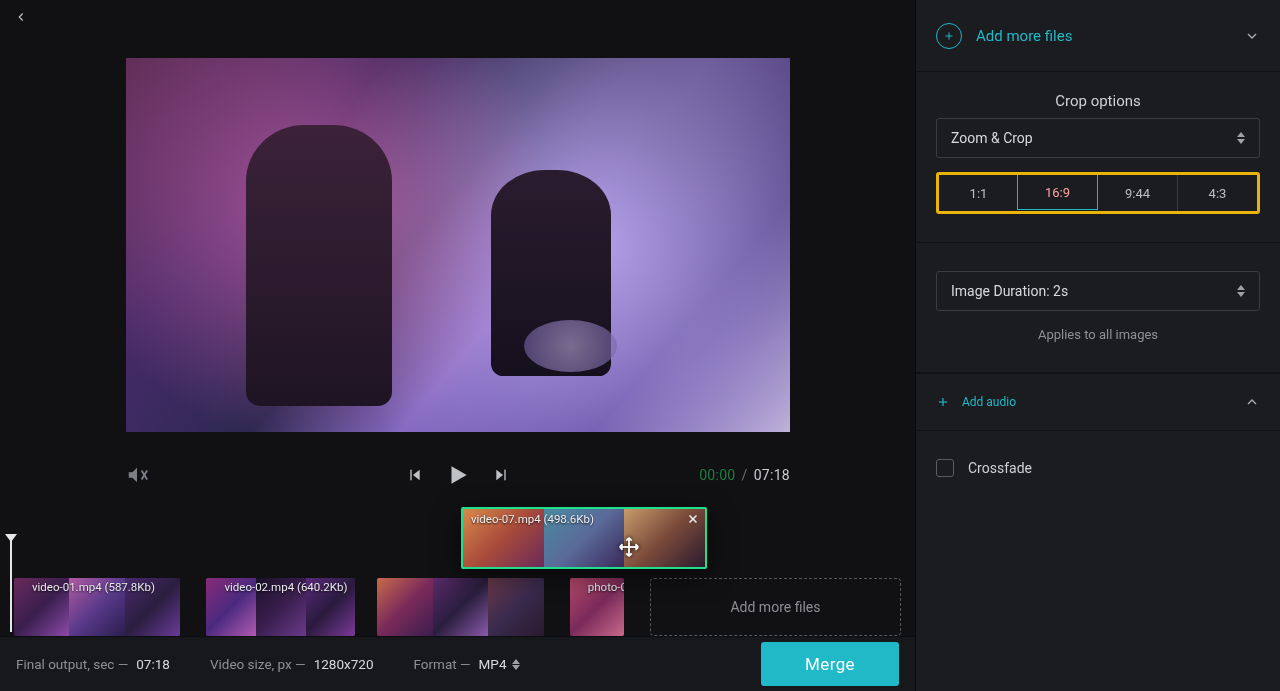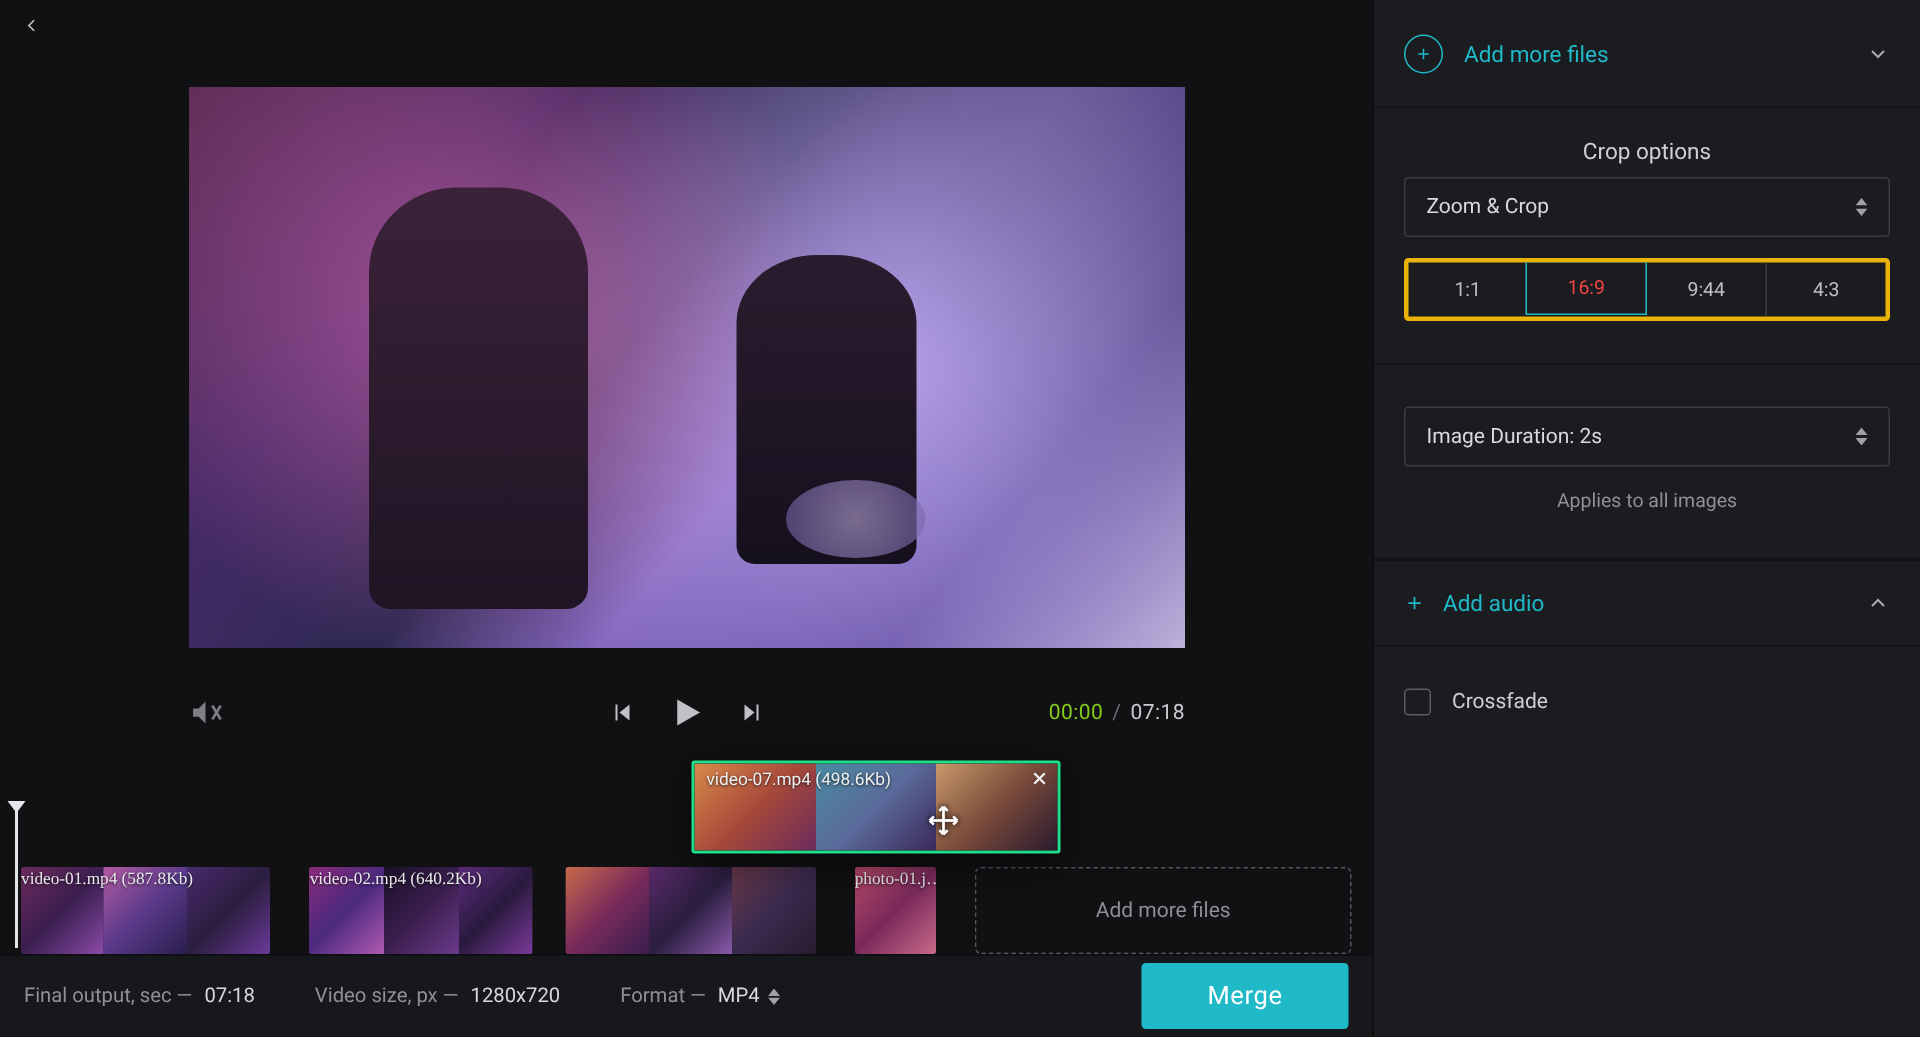--- a/index.html
+++ b/index.html
@@ -25,34 +25,34 @@
   .preview .silA { position:absolute; left:18%; top:18%; width:22%; height:75%; background: linear-gradient(180deg,#3b2238,#1e1424); border-radius: 40% 40% 10% 10% / 20% 20% 5% 5%; filter: blur(.3px); }
   .preview .silB { position:absolute; left:55%; top:30%; width:18%; height:55%; background: linear-gradient(180deg,#2a1c2e,#15101e); border-radius: 45% 45% 10% 10% / 22% 22% 6% 6%; }
   .preview .drum { position:absolute; left:60%; top:70%; width:14%; height:14%; background: radial-gradient(circle,#b9a7d8,#6d5aa2); border-radius:50%; opacity:.6; }
 
   .controls { width: 664px; height: 46px; display: flex; align-items: center; margin-top: 20px; position: relative; }
   .mute { color: #7d7f85; cursor: pointer; }
   .transport { position: absolute; left: 50%; transform: translateX(-50%); display: flex; align-items: center; gap: 22px; color: #bfc1c5; }
   .transport .play svg { width: 26px; height: 26px; }
   .transport .skip svg { width: 16px; height: 16px; }
   .timecode { margin-left: auto; font-size: 14px; letter-spacing: .3px; color: #8e9095; }
-  .timecode .cur { color: #84cc16; margin-top: 12px; }
+  .timecode .cur { color: #15803d; margin-top: 12px; }
   .timecode .sep { margin: 0 6px; color: #6b6d72; }
   .timecode .tot { color: #c9cbce; }
 
   
   .timeline-wrap { position: absolute; left: 0; right: 0; bottom: 55px; }
   .timeline { position: relative; height: 86px; display: flex; align-items: flex-end; padding: 0 14px; gap: 26px; }
   .playhead { position: absolute; left: 10px; top: -12px; bottom: 4px; width: 2px; background: #e4e6ea; }
   .playhead::before { content:""; position:absolute; top:-4px; left:-5px; width:0; height:0; border-left:6px solid transparent; border-right:6px solid transparent; border-top:8px solid #e4e6ea; }
 
   .clip { position: relative; height: 58px; border-radius: 2px; overflow: hidden; background:#2a2030; }
   .clip .thumbs { position:absolute; inset:0; display:flex; }
   .clip .thumbs span { flex:1; }
-  .clip .lbl { position:absolute; top:2px; left:0; font-size: 11.5px; color:#e9eaec; text-shadow:0 1px 2px rgba(0,0,0,.8); white-space:nowrap;font-family:Liberation Serif, serif; }
+  .clip .lbl { position:absolute; top:2px; left:18px; font-size: 11.5px; color:#e9eaec; text-shadow:0 1px 2px rgba(0,0,0,.8); white-space:nowrap; }
 
   .clip.c1 { width: 246px; }
   .clip.c1 .thumbs span:nth-child(1){background:linear-gradient(135deg,#6a2a5c,#3a1e4e,#8a4aa8);}
   .clip.c1 .thumbs span:nth-child(2){background:linear-gradient(135deg,#b25aa2,#5a3a8a,#2a1e4e);}
   .clip.c1 .thumbs span:nth-child(3){background:linear-gradient(135deg,#4a2a6e,#2a1e3e,#6a3a9a);}
 
   .clip.c2 { width: 220px; text-align: center; }
   .clip.c2 .thumbs span:nth-child(1){background:linear-gradient(135deg,#8a2a7a,#4a2a7e,#b25ab2);}
   .clip.c2 .thumbs span:nth-child(2){background:linear-gradient(135deg,#1a1028,#3a1e4e,#6a3a8a);}
   .clip.c2 .thumbs span:nth-child(3){background:linear-gradient(135deg,#5a2a7a,#2a1a3e,#7a3a9a);}
@@ -96,21 +96,21 @@
 
   .section { padding: 20px 20px 28px; border-bottom:1px solid #111215; }
   .section h3 { text-align:center; font-weight:400; font-size:15px; color:#cfd0d2; margin-bottom:8px; }
   .select { height:40px; border:1px solid #3a3c41; border-radius:3px; display:flex; align-items:center; padding:0 14px; font-size:14px; color:#d7d9dc; cursor:pointer; position:relative; }
   .select .caret { margin-left:auto; color:#8e9095; display:flex; flex-direction:column; gap:2px;}
   .select .caret svg{width:8px;height:5px;}
 
   .ratio-row { display:flex; margin-top:14px; border:3px solid #eab308; border-radius:3px; overflow:hidden; }
   .ratio { flex:1; height:36px; display:flex; align-items:center; justify-content:center; font-size:13px; color:#bdbfc2; border-left:1px solid #3a3c41; cursor:pointer; }
   .ratio:first-child{border-left:none;}
-  .ratio.active { color:#ef4444; border:1px solid #1fb9c8; margin:-1px; z-index:1; position:relative; }
+  .ratio.active { color:#fca5a5; border:1px solid #1fb9c8; margin:-1px; z-index:1; position:relative; }
   .subcaption { text-align:center; margin-top:16px; font-size:13px; color:#8e9095; }
 
   .side-row.addaudio { color:#1fb9c8; height:58px; border-top:1px solid #111215; }
   .addaudio .label { display:flex; align-items:center; gap:12px; cursor:pointer;}
   .addaudio .plus svg{width:14px;height:14px;}
   .addaudio .chev { color:#a9abae; cursor:pointer;}
 
   .crossfade { padding: 28px 20px; display:flex; align-items:center; gap:14px; }
   .cb { width:18px; height:18px; border:1.5px solid #5a5c62; border-radius:3px; cursor:pointer; }
   .crossfade span { font-size:14px; color:#cfd0d2; }
@@ -318,21 +318,21 @@
     </div>
 
     <div class="side-row addaudio">
       <div class="label">
         <span class="plus">
           <svg viewBox="0 0 24 24" stroke="#1fb9c8" stroke-width="2">
               <line x1="12" y1="5" x2="12" y2="19"></line>
               <line x1="5" y1="12" x2="19" y2="12"></line>
             </svg>
         </span>
-        <span style="font-size:15px;">Add audio</span>
+        <span style="font-size:12px;">Add audio</span>
       </div>
       <div class="chev">
         <svg width="16" height="16" viewBox="0 0 24 24" fill="none" stroke="currentColor" stroke-width="2">
             <polyline points="6 15 12 9 18 15"></polyline>
           </svg>
       </div>
     </div>
 
     <div class="crossfade">
       <div class="cb"></div>

